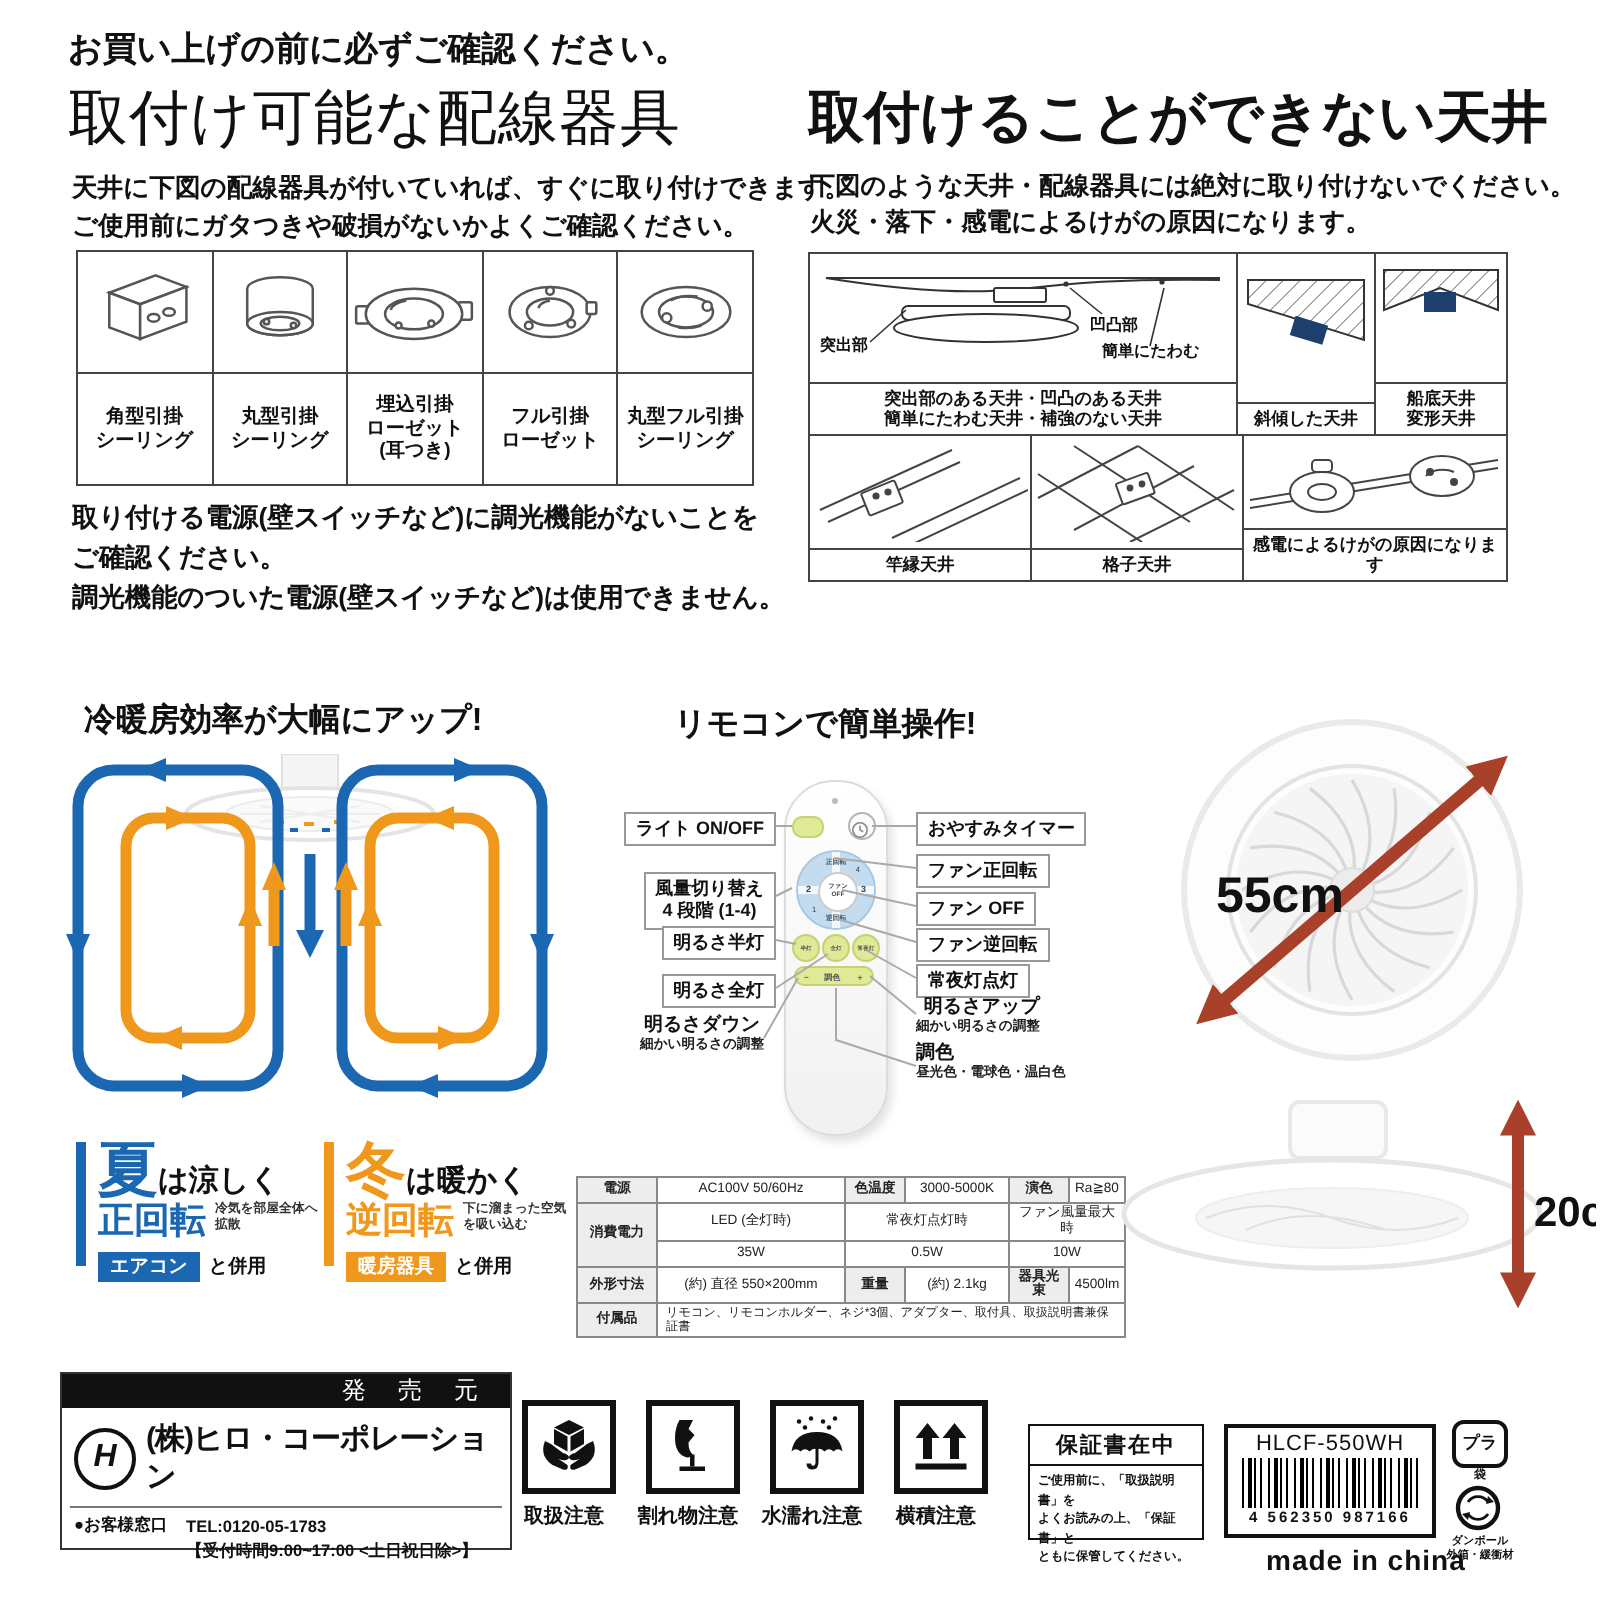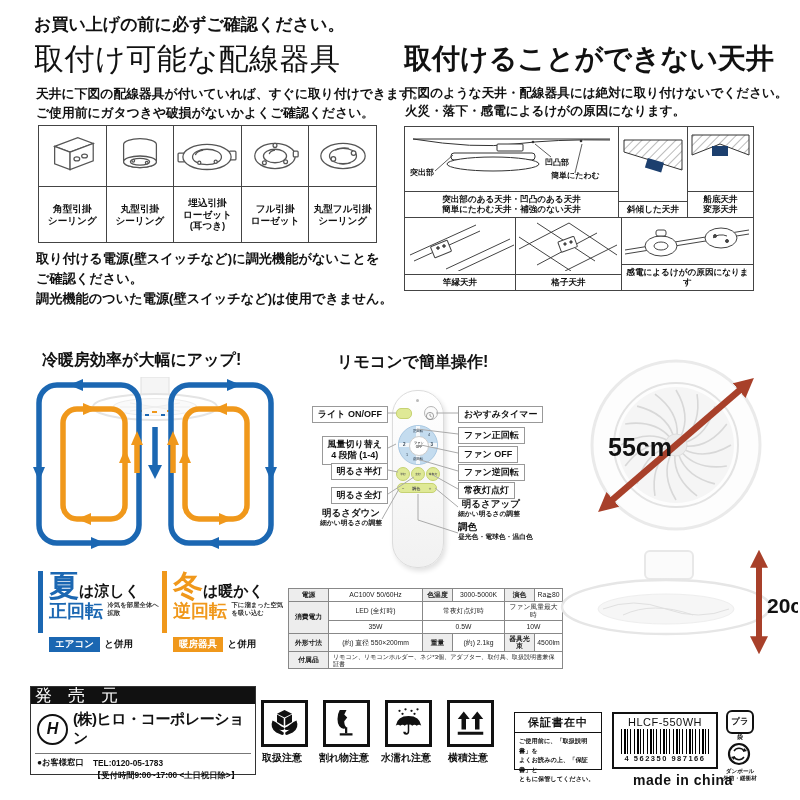--- a/index.html
+++ b/index.html
@@ -35,21 +35,21 @@
 
   
   .air-title{left:42px;top:350px;font-size:16px;font-weight:900}
   .season{top:571px;height:64px;display:flex}
   .season .bar{width:5px;height:62px;margin-right:6px}
   .season .l1{line-height:1}
   .season .big{font-size:30px;font-weight:900}
   .season .rest{font-size:15px;font-weight:900;color:#111}
   .season .mode{font-size:18px;font-weight:900;line-height:1.1}
   .season .note{display:inline-block;font-size:6.4px;font-weight:700;color:#333;line-height:1.2;vertical-align:2px}
-  .season .badgeRow{margin-top:12px}
+  .season .badgeRow{margin-top:2px}
   .season .badge{display:inline-block;color:#fff;font-size:9.5px;font-weight:900;padding:1px 6px}
   .season .suffix{font-size:9.5px;font-weight:900}
 
   
   .remote-title{left:337px;top:352px;font-size:16px;font-weight:900}
   .remote-body{left:392px;top:390px;width:50px;height:176px;border-radius:25px;
                background:linear-gradient(180deg,#ffffff,#f1f1f1);border:1px solid #dcdcdc;
                box-shadow:2px 3px 5px rgba(0,0,0,.12)}
   .rm-dot{left:416px;top:399px;width:3px;height:3px;border-radius:50%;background:#bbb}
   .rm-pill-l{left:396px;top:408px;width:14px;height:9px;border-radius:5px;background:#dfe996;border:1px solid #c6d272}
@@ -78,21 +78,21 @@
   .co-sub{font-size:6.8px;font-weight:600;color:#222}
 
   
   .spec{left:288px;top:588px;border-collapse:collapse;table-layout:fixed;width:274px;background:#fff}
   .spec td{border:1px solid #888;font-size:6.8px;text-align:center;padding:1px 2px;height:10px;line-height:1.15;color:#222}
   .spec td.h{background:#ededed;font-weight:700}
   .spec td.long{font-size:6.1px;text-align:left;padding-left:4px}
 
   
   .dist{left:30px;top:686px;width:226px;height:89px;border:1.5px solid #333;box-sizing:border-box;background:#fff}
-  .dist .bar{background:#111;color:#fff;font-size:17px;height:17px;line-height:17px;text-align:left;letter-spacing:16px;padding-left:4px}
+  .dist .bar{background:#111;color:#fff;font-size:12px;height:17px;line-height:17px;text-align:right;letter-spacing:16px;padding-left:23px}
   .dist .row{display:flex;align-items:center;padding:6px 6px 5px 6px}
   .dist .logo{width:27px;height:27px;border:2.5px solid #111;border-radius:50%;display:flex;align-items:center;
               justify-content:center;font-size:16px;font-weight:900;font-style:italic;margin-right:5px;flex:0 0 auto}
   .dist .comp{font-size:15px;font-weight:900;letter-spacing:-.5px}
   .dist .contact{border-top:1px solid #777;margin:0 4px;padding:3px 2px;display:flex;font-size:8.3px;font-weight:600}
   .dist .contact .lab{width:56px}
   .dist .contact .val{line-height:1.45}
 
   .care-box{top:700px;width:41px;height:41px;border:3px solid #111;background:#fff;display:flex;align-items:center;justify-content:center}
   .care-lab{top:751px;width:70px;text-align:center;font-size:10px;font-weight:800}

